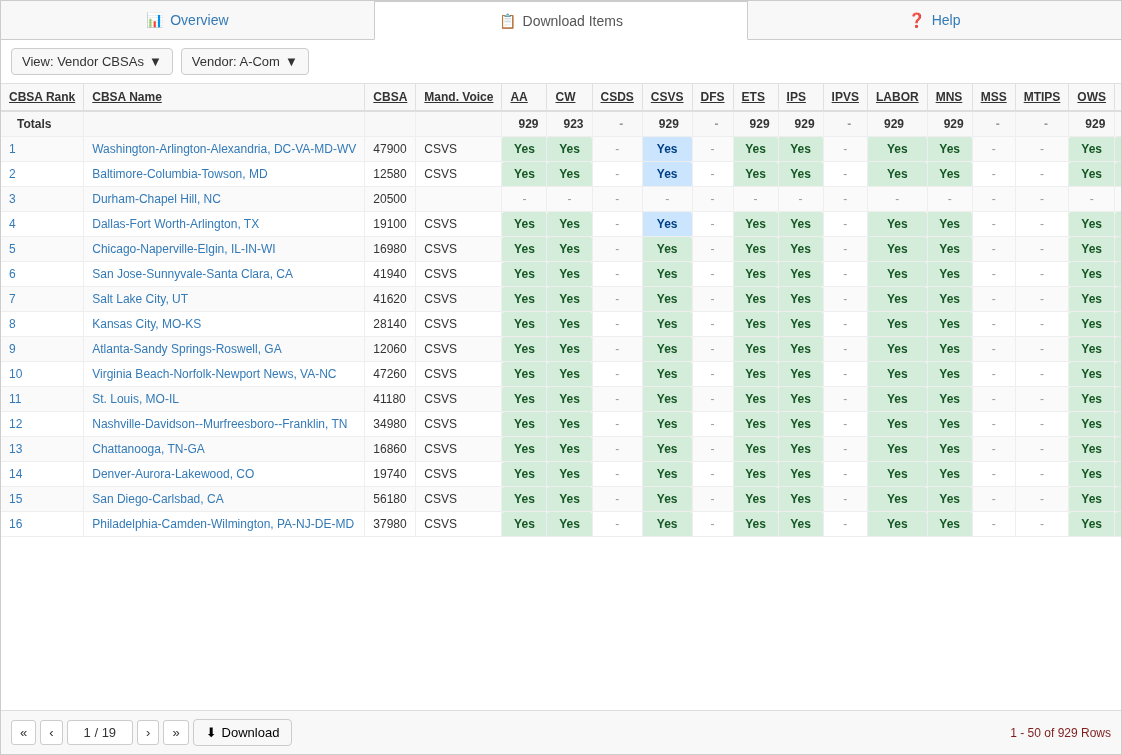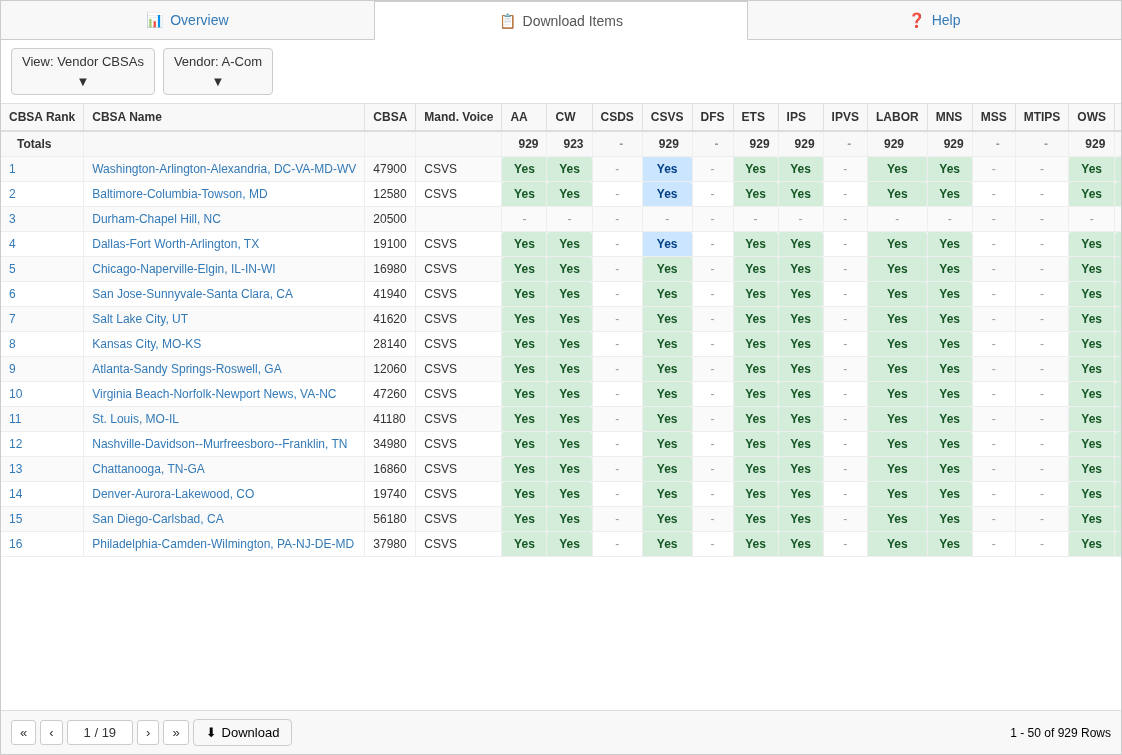--- a/index.html
+++ b/index.html
@@ -53,21 +53,20 @@
       padding: 5px 10px;
       border: 1px solid #ccc;
       border-radius: 4px;
       background: #f8f8f8;
       cursor: pointer;
       display: flex;
       align-items: center;
       gap: 5px;
       font-size: 13px;
       color: #333;
-      flex-direction: column;
     }
 
     
     .table-container {
       flex: 1;
       overflow: auto;
       position: relative;
     }
 
     table {
@@ -80,20 +79,21 @@
     thead tr th {
       background: #f8f8f8;
       border-bottom: 2px solid #ddd;
       border-right: 1px solid #e0e0e0;
       padding: 6px 8px;
       text-align: left;
       font-weight: bold;
       position: sticky;
       top: 0;
       z-index: 10;
+      text-decoration: underline;
     }
 
     tbody tr td {
       padding: 5px 8px;
       border-bottom: 1px solid #eee;
       border-right: 1px solid #eee;
     }
 
     .totals-row td {
       font-weight: bold;
@@ -159,21 +159,21 @@
       border: 1px solid #ccc;
       border-radius: 4px;
       cursor: pointer;
       display: flex;
       align-items: center;
       gap: 5px;
       font-size: 13px;
     }
     .row-count {
       font-size: 12px;
-      color: #000000;
+      color: #7f1d1d;
     }
   </style>
 </head>
 <body>
 
 <div class="app-container">
 
   <div class="tab-bar">
     <div class="tab tab-overview">
       <span style="font-size:14px;">📊</span>

